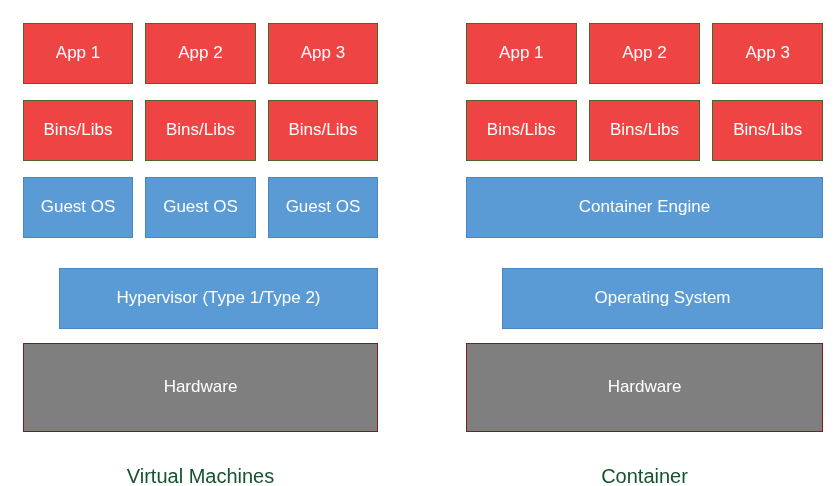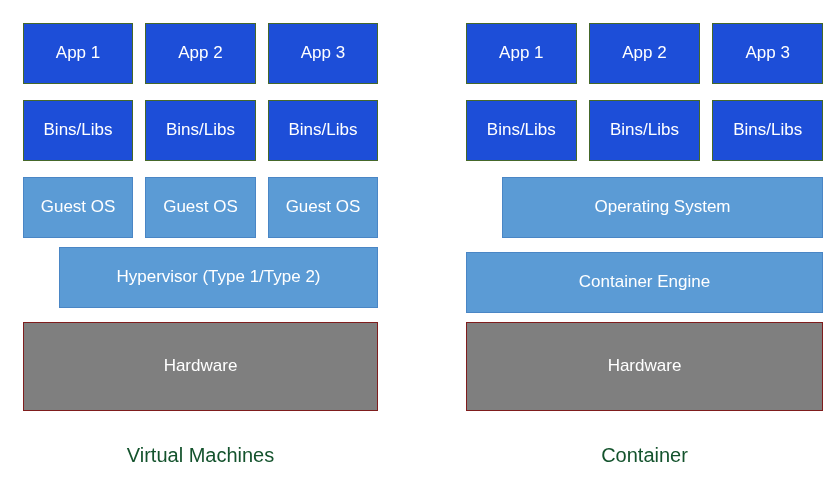--- a/index.html
+++ b/index.html
@@ -12,39 +12,39 @@
   }
   .stack { position:absolute; top:23px; }
   .stack-left  { left:23px;  width:355px; }
   .stack-right { left:466px; width:357px; }
 
   .row {
     display:flex;
     justify-content:space-between;
     margin-bottom:16px;
   }
-  .row-os   { margin-bottom:9px; }
+  .row-os   { margin-bottom:30px; }
   .row-plat { margin-bottom:14px;padding-left:36px; }
 
   .box {
     box-sizing:border-box;
     height:61px;
     display:flex;
     align-items:center;
     justify-content:center;
     color:#ffffff;
     font-size:17px;
     text-align:center;
     line-height:1.1;
   }
   .box.small { width:31%; }
   .box.wide  { width:100%; }
   .box.tall  { height:89px; }
 
-  .green { background:#1d4ed8; border:1px solid #45682a; }
+  .green { background:#ef4444; border:1px solid #45682a; }
   .blue  { background:#5b9bd5; border:1px solid #4a86c5; }
   .gray  { background:#7f7f7f; border:1px solid #7f1d1d; }
 
   .stack-label {
     margin-top:33px;
     text-align:center;
     font-size:20px;
     color:#14532d;
   }
 </style>
@@ -82,25 +82,25 @@
     <div class="row">
       <div class="box small green">App 1</div>
       <div class="box small green">App 2</div>
       <div class="box small green">App 3</div>
     </div>
     <div class="row">
       <div class="box small green">Bins/Libs</div>
       <div class="box small green">Bins/Libs</div>
       <div class="box small green">Bins/Libs</div>
     </div>
+    <div class="row row-os">
+      <div class="box wide blue">Container Engine</div>
+    </div>
     <div class="row row-plat">
       <div class="box wide blue">Operating System</div>
-    </div>
-    <div class="row row-os">
-      <div class="box wide blue">Container Engine</div>
     </div>
     <div class="row">
       <div class="box wide tall gray">Hardware</div>
     </div>
     <div class="stack-label">Container</div>
   </section>
 
 </div>
 
 </body></html>

